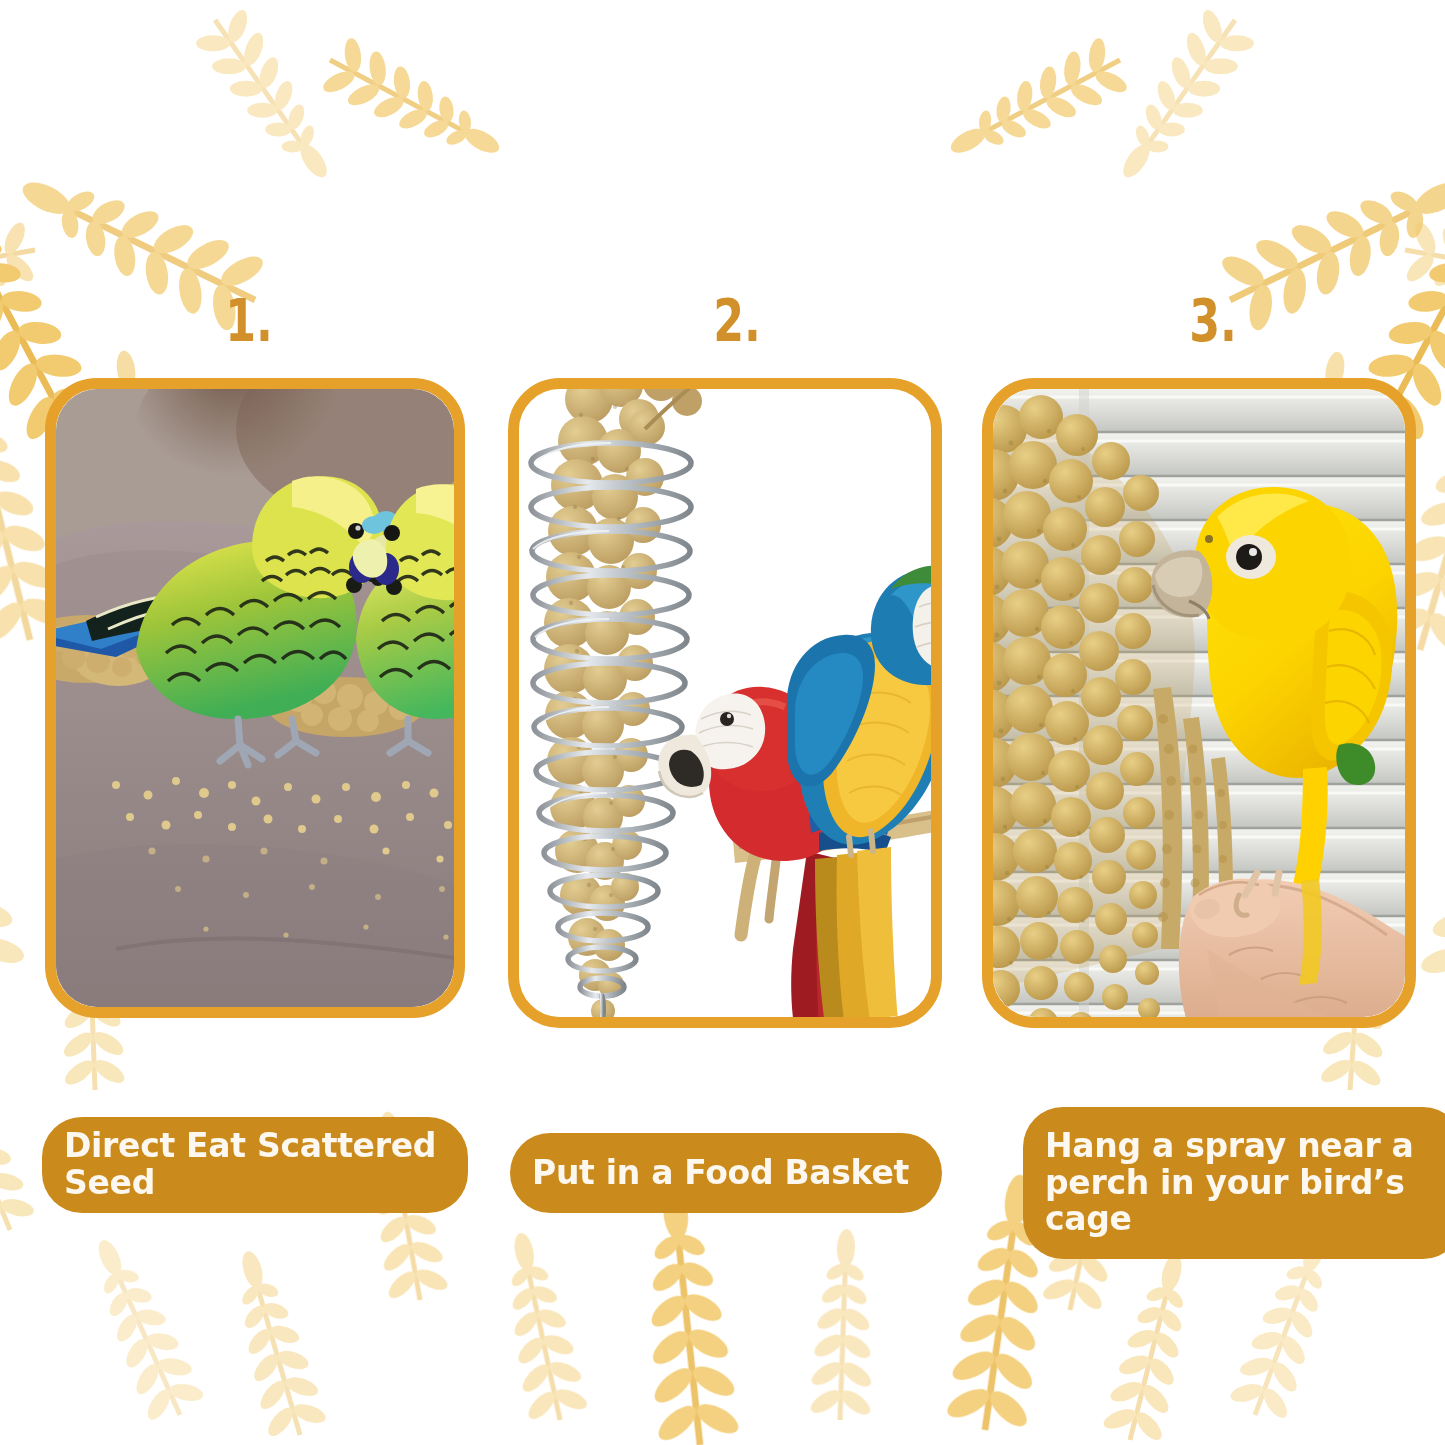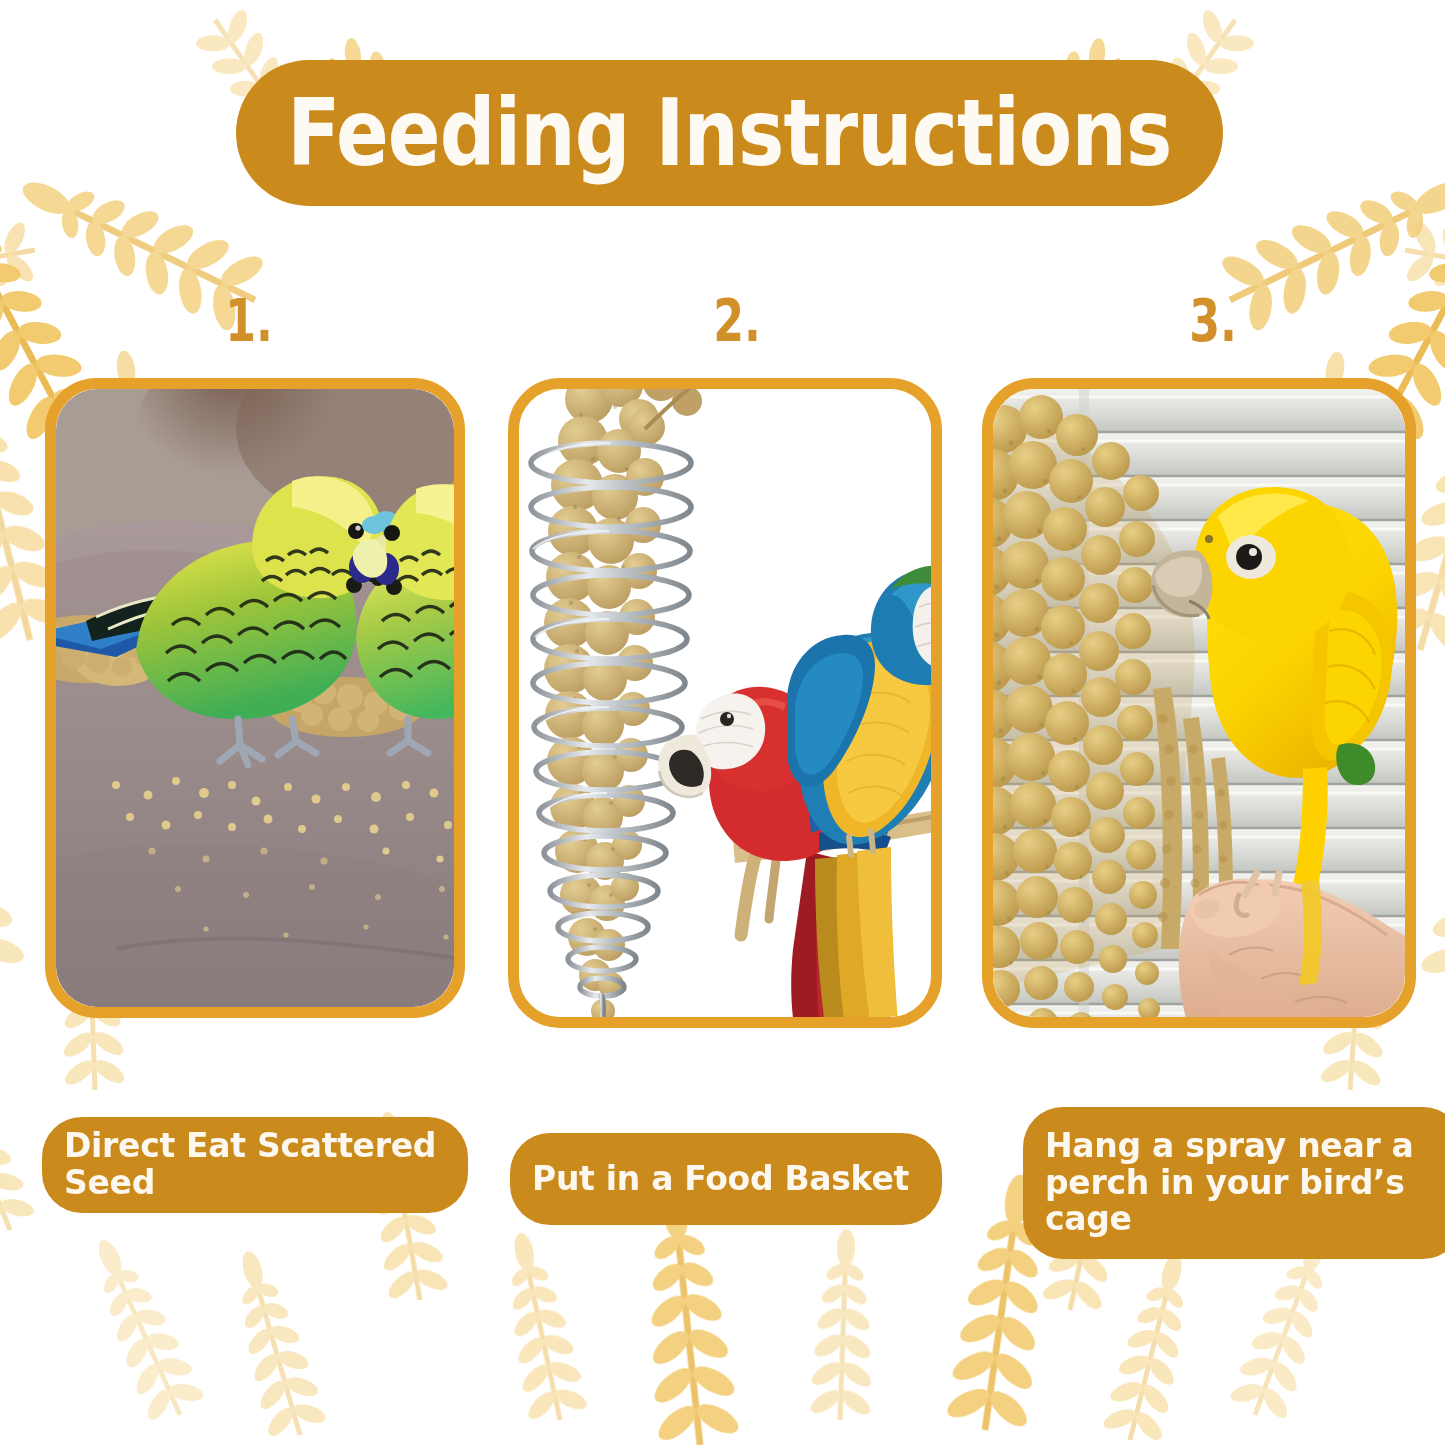--- a/index.html
+++ b/index.html
@@ -69,21 +69,21 @@
   }
   .caption span{
     color:#fdf8ef;
     font-family:"DejaVu Sans","Liberation Sans",sans-serif;
     font-weight:bold;
     font-size:33px;
     line-height:1.12;
     letter-spacing:-0.3px;
   }
   .c1{left:42px;top:1117px;width:426px;height:96px;}
-  .c2{left:510px;top:1133px;width:432px;height:92px;}
+  .c2{left:510px;top:1133px;width:432px;height:80px;}
   .c3{left:975px;top:1107px;width:440px;height:152px;margin-left:48px;}
 
   
   svg{display:block;}
 </style>
 </head>
 <body>
 
 <div id="stage">
 
@@ -162,23 +162,20 @@
     </g>
 
     <g opacity="0.7">
       <use href="#ear" transform="translate(330,60) rotate(118)"></use>
       <use href="#ear" transform="translate(1120,60) rotate(-118)"></use>
       <use href="#ear" transform="translate(215,20) rotate(145)" opacity="0.6"></use>
       <use href="#ear" transform="translate(1235,20) rotate(-145)" opacity="0.6"></use>
     </g>
   </svg>
 
-  <div class="title-banner">
-    <div class="title-text">Feeding Instructions</div>
-  </div>
 
   <div class="step-num n1">1.</div>
   <div class="step-num n2">2.</div>
   <div class="step-num n3">3.</div>
 
   <div class="frame f1">
     <div class="photo">
       <svg viewBox="0 0 420 640" width="420" height="640" preserveAspectRatio="xMidYMid slice">
         <defs>
           <linearGradient id="p1bg" x1="0" y1="0" x2="0" y2="1">

